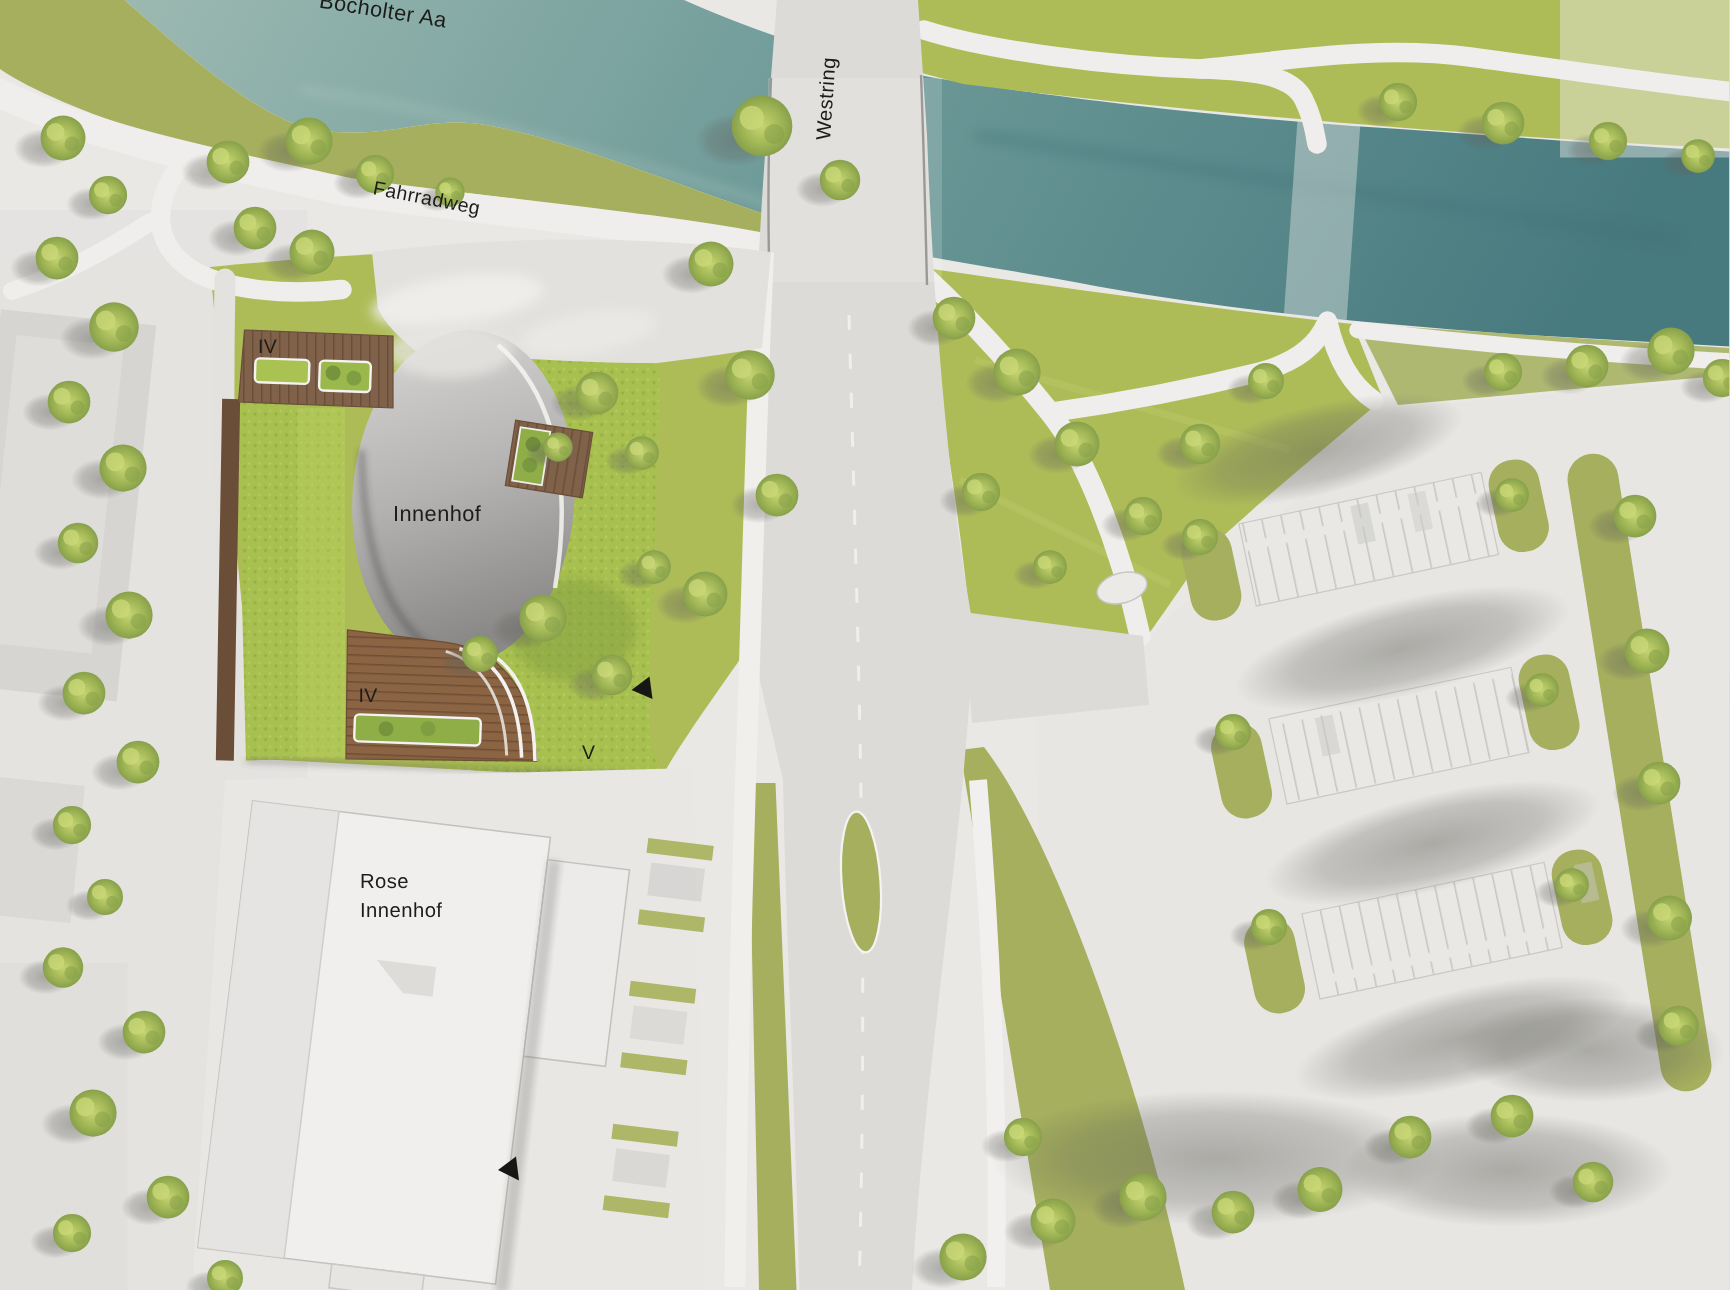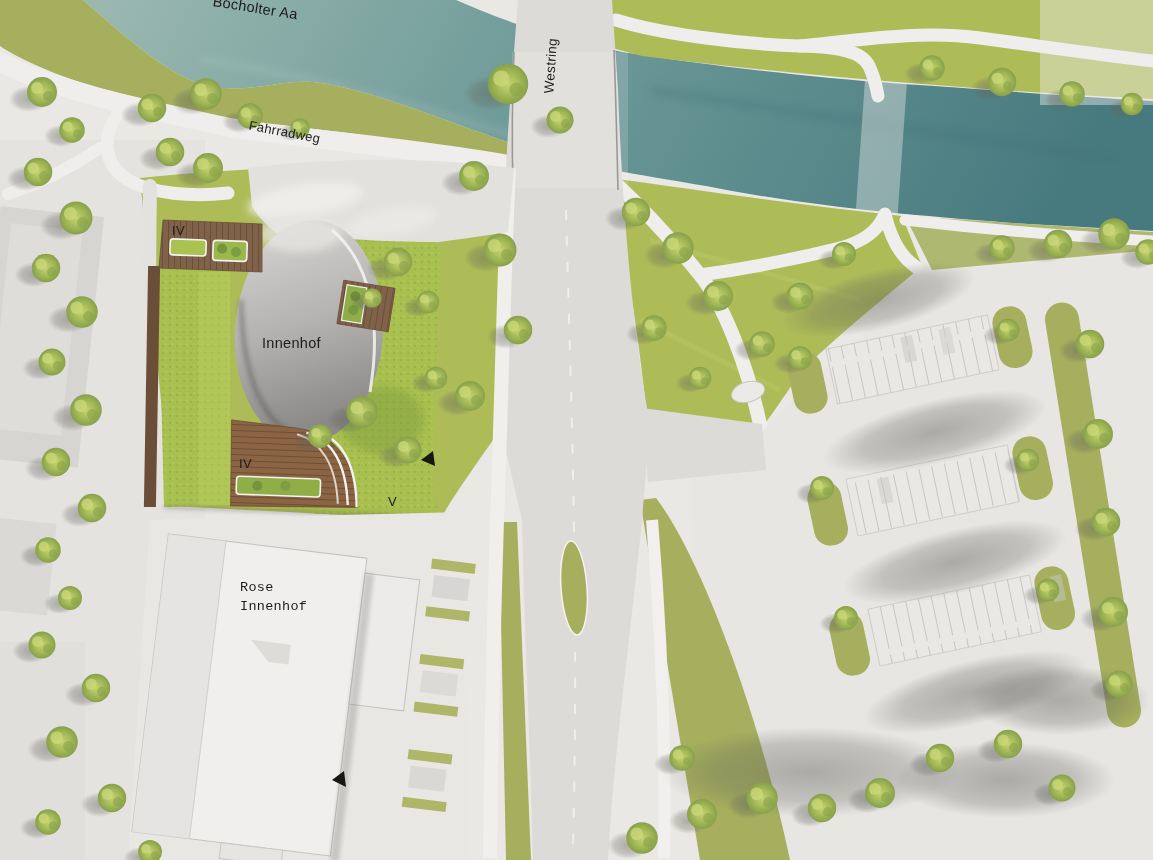--- a/index.html
+++ b/index.html
@@ -12,21 +12,21 @@
     position:absolute;color:#1c1c1a;white-space:pre;line-height:1.15;
     font-family:"Liberation Sans",sans-serif;letter-spacing:.3px;
   }
   .lbl-river{left:212px;top:4px;width:140px;font-size:14.5px;transform:rotate(9deg);}
   .lbl-westring{left:509px;top:58px;width:84px;font-size:13.5px;text-align:center;transform:rotate(-86deg);}
   .lbl-fahrradweg{left:248px;top:128px;width:100px;font-size:13px;transform:rotate(11deg);}
   .lbl-iv-n{left:172px;top:224px;font-size:13px;}
   .lbl-innenhof{left:262px;top:288px;font-size:14.5px;margin-top:47px;}
   .lbl-iv-s{left:239px;top:457px;font-size:13px;}
   .lbl-v{left:388px;top:495px;font-size:13px;}
-  .lbl-rose{left:240px;top:579px;font-size:13.5px;line-height:1.4;font-family:Liberation Mono, monospace;}
+  .lbl-rose{left:240px;top:579px;font-size:13.5px;line-height:1.4;}
 </style>
 </head>
 <body>
 
 <div class="stage">
 
 <svg width="1153" height="860" viewBox="0 0 1153 860">
   <defs>
     <linearGradient id="waterGrad" x1="0" y1="0" x2="1" y2="0.12">
       <stop offset="0" stop-color="#9cb9b1"></stop>

